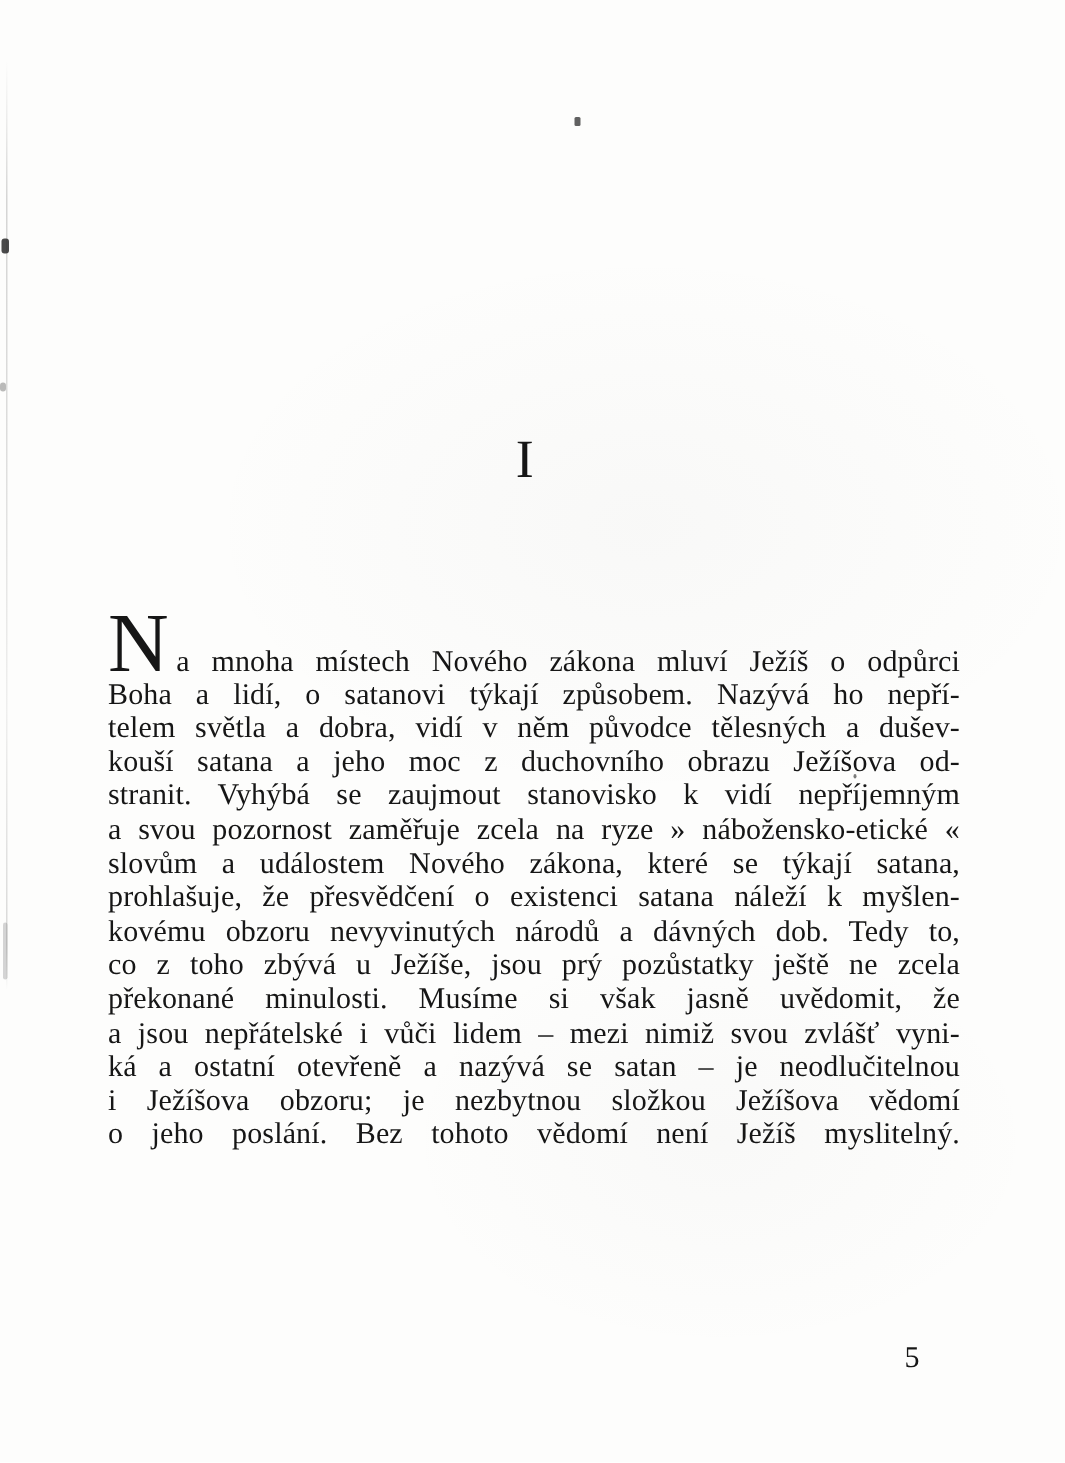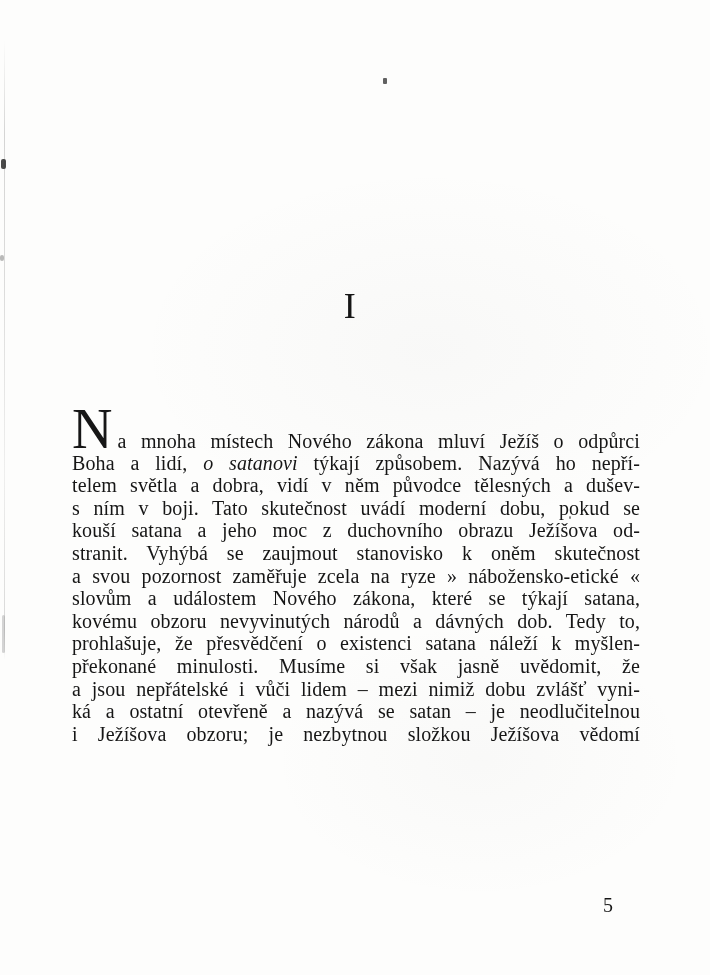--- a/index.html
+++ b/index.html
@@ -109,21 +109,20 @@
     font-size: 20px;
     line-height: 22.6px;
     height: 22.6px;
     white-space: normal;
     text-align: justify;
     text-align-last: justify;
     letter-spacing: 0.1px;
     overflow: visible;
   }
   .line .it {
-    font-style: italic;
   }
   .initial {
     font-size: 56px;
     line-height: 0;
     vertical-align: baseline;
     margin-right: 5px;
     letter-spacing: 0;
   }
 
   .page-number {
@@ -146,27 +145,28 @@
   <div class="edge-smudge"></div>
   <div class="speck-top"></div>
   <div class="speck-line4"></div>
 
   <div class="chapter-heading">I</div>
 
   <div class="paragraph" id="paragraph">
       <div class="line"><span class="initial">N</span><span>a mnoha místech Nového zákona mluví Ježíš o odpůrci</span></div>
       <div class="line"><span>Boha a lidí, </span><span class="it">o satanovi</span><span> týkají způsobem. Nazývá ho nepří-</span></div>
       <div class="line"><span>telem světla a dobra, vidí v něm původce tělesných a dušev-</span></div>
-      <div class="line"><span>s ním v boji. Tato skutečnost uvádí moderní dobu, pokud se</span></div>
       <div class="line"><span>kouší satana a jeho moc z duchovního obrazu Ježíšova od-</span></div>
-      <div class="line"><span>stranit. Vyhýbá se zaujmout stanovisko k oněm skutečnost</span></div>
+      <div class="line"><span>stranit. Vyhýbá se zaujmout stanovisko k vidí nepříjemným</span></div>
       <div class="line"><span>a svou pozornost zaměřuje zcela na ryze » nábožensko-etické «</span></div>
       <div class="line"><span>slovům a událostem Nového zákona, které se týkají satana,</span></div>
+      <div class="line"><span>prohlašuje, že přesvědčení o existenci satana náleží k myšlen-</span></div>
       <div class="line"><span>kovému obzoru nevyvinutých národů a dávných dob. Tedy to,</span></div>
-      <div class="line"><span>prohlašuje, že přesvědčení o existenci satana náleží k myšlen-</span></div>
+      <div class="line"><span>co z toho zbývá u Ježíše, jsou prý pozůstatky ještě ne zcela</span></div>
       <div class="line"><span>překonané minulosti. Musíme si však jasně uvědomit, že</span></div>
-      <div class="line"><span>a jsou nepřátelské i vůči lidem – mezi nimiž dobu zvlášť vyni-</span></div>
+      <div class="line"><span>a jsou nepřátelské i vůči lidem – mezi nimiž svou zvlášť vyni-</span></div>
       <div class="line"><span>ká a ostatní otevřeně a nazývá se satan – je neodlučitelnou</span></div>
       <div class="line"><span>i Ježíšova obzoru; je nezbytnou složkou Ježíšova vědomí</span></div>
+      <div class="line"><span>o jeho poslání. Bez tohoto vědomí není Ježíš myslitelný.</span></div>
     </div>
 
   <div class="page-number">5</div>
 </div>
 
 </body></html>

